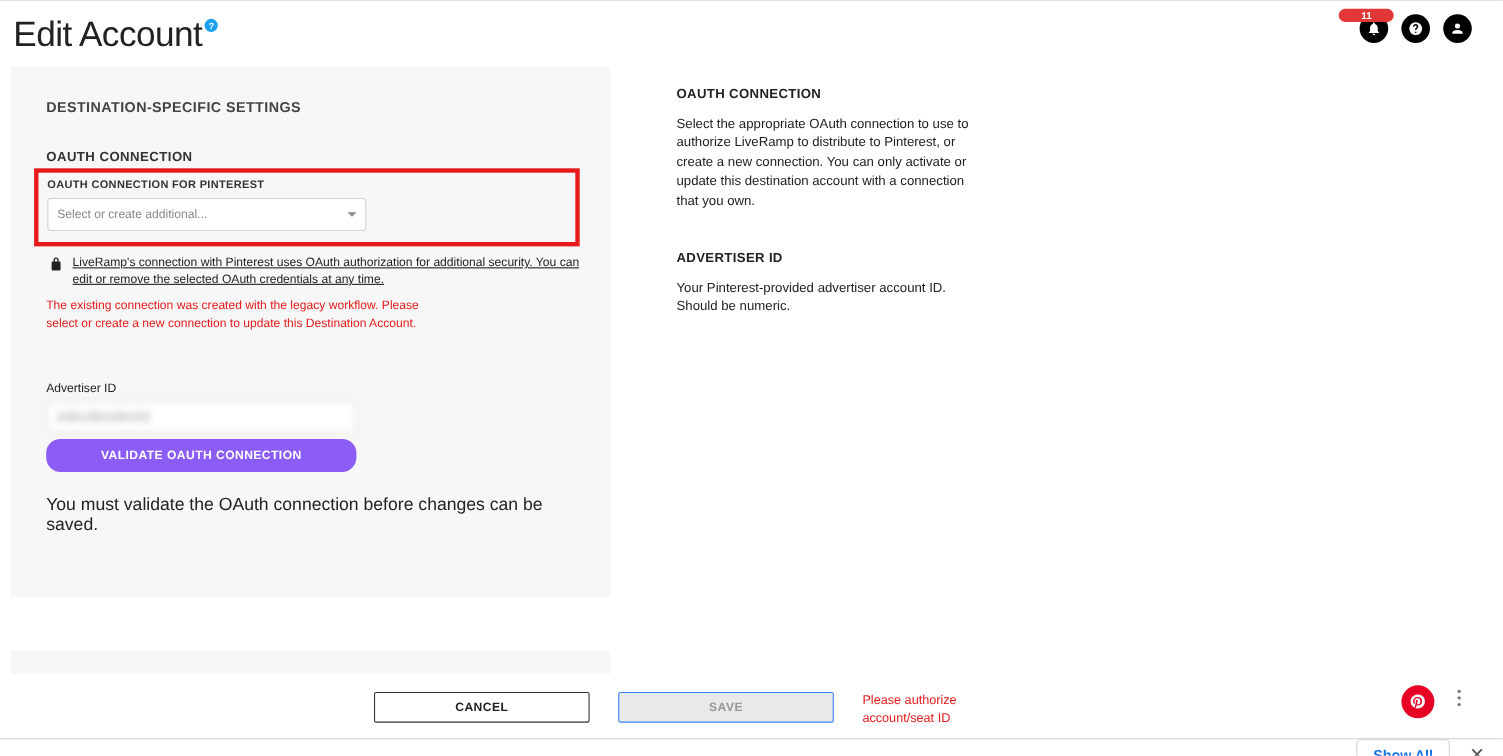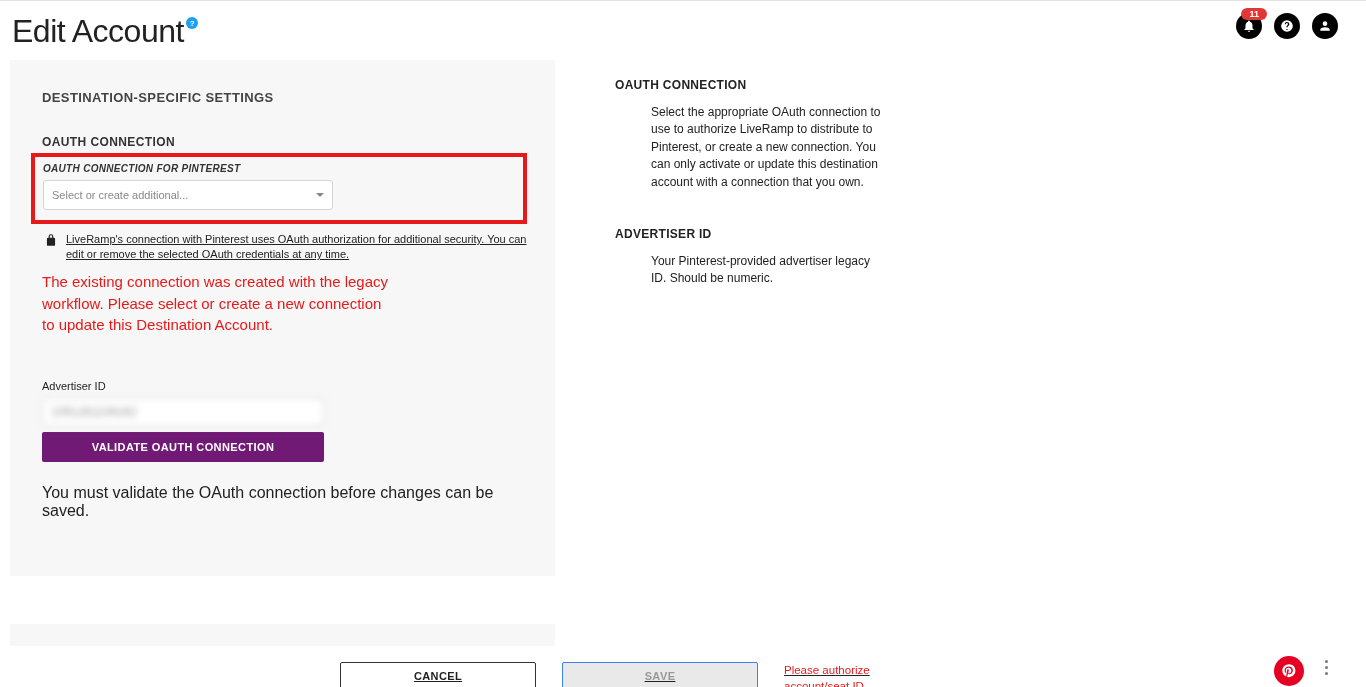--- a/index.html
+++ b/index.html
@@ -65,21 +65,21 @@
   }
   .hicon svg { fill: #fff; width: 14px; height: 14px; }
   .notif-badge {
     position: absolute;
     top: -5px; right: -5px;
     background: #e23737;
     color: #fff;
     font-size: 9px;
     font-weight: 700;
     border-radius: 8px;
-    padding: 1px 8px;
+    padding: 1px 20px;
     min-width: 14px;
     text-align: center;
   }
 
   .content-area {
     display: flex;
     padding: 10px 14px 0 10px;
     gap: 60px;
     flex: 1;
   }
@@ -107,21 +107,20 @@
     padding: 6px 8px 10px 8px;
     margin-left: -11px;
     margin-top: 4px;
   }
   .field-caption {
     font-size: 10px;
     font-weight: 700;
     color: #333;
     letter-spacing: 0.3px;
     margin-bottom: 6px;
-    font-style: italic;
   }
   .select-box {
     position: relative;
     width: 290px;
     height: 30px;
     background: #fff;
     border: 1px solid #d4d4d4;
     border-radius: 3px;
     display: flex;
     align-items: center;
@@ -143,21 +142,21 @@
     align-items: flex-start;
     gap: 8px;
     margin-top: 8px;
     padding-left: 2px;
     text-decoration: underline;
   }
   .lock-row svg { width: 14px; height: 14px; fill: #222; flex-shrink: 0; margin-top: 1px; }
   .lock-text { font-size: 11px; color: #222; line-height: 1.4; }
   .warning-text {
     color: #e61a1a;
-    font-size: 15px;
+    font-size: 11px;
     line-height: 1.45;
     margin-top: 8px;
     max-width: 350px;
   }
   .field-label-sm {
     font-size: 11px;
     color: #222;
     margin-top: 44px;
     margin-bottom: 6px;
   }
@@ -175,27 +174,27 @@
     filter: blur(3px);
     -webkit-filter: blur(3px);
     color: #999;
   }
   .validate-btn {
     display: inline-flex;
     align-items: center;
     justify-content: center;
     width: 282px;
     height: 30px;
-    background: #701a75;
+    background: #8b5cf6;
     color: #fff;
     font-size: 11px;
     font-weight: 700;
     letter-spacing: 0.4px;
     border: none;
-    border-radius: 2px;
+    border-radius: 13px;
     margin-top: 6px;
     cursor: pointer;
   }
   .note-line {
     font-size: 16px;
     color: #222;
     margin-top: 22px;
   }
 
   .panel-left-second {
@@ -214,33 +213,31 @@
   .right-heading {
     font-weight: 700;
     font-size: 12px;
     letter-spacing: 0.3px;
     padding-bottom: 12px;
   }
   .right-text {
     color: #222;
     font-size: 12px;
     line-height: 1.45;
-    margin-left: 36px;
   }
   .r-section { margin-bottom: 36px; }
 
   .footer-bar {
     background: #fff;
     border-top: 0;
     padding: 16px 40px 10px 40px;
     display: flex;
     align-items: flex-start;
     gap: 26px;
     position: relative;
-    text-decoration: underline;
   }
   .btn {
     width: 196px;
     height: 28px;
     display: inline-flex;
     align-items: center;
     justify-content: center;
     font-size: 11px;
     font-weight: 700;
     letter-spacing: 0.4px;
@@ -377,21 +374,21 @@
     <div class="panel-left-second"></div>
   </div>
 
   <div class="panel-right">
     <div class="r-section">
       <div class="right-heading">OAUTH CONNECTION</div>
       <div class="right-text">Select the appropriate OAuth connection to use to authorize LiveRamp to distribute to Pinterest, or create a new connection. You can only activate or update this destination account with a connection that you own.</div>
     </div>
     <div class="r-section">
       <div class="right-heading">ADVERTISER ID</div>
-      <div class="right-text">Your Pinterest-provided advertiser legacy ID. Should be numeric.</div>
+      <div class="right-text">Your Pinterest-provided advertiser account ID. Should be numeric.</div>
     </div>
   </div>
 </div>
 
 <div class="footer-bar">
   <button class="btn btn-cancel">CANCEL</button>
   <button class="btn btn-save" disabled="">SAVE</button>
   <div class="footer-warn">Please authorize account/seat ID</div>
 
   <div class="pin-logo">

